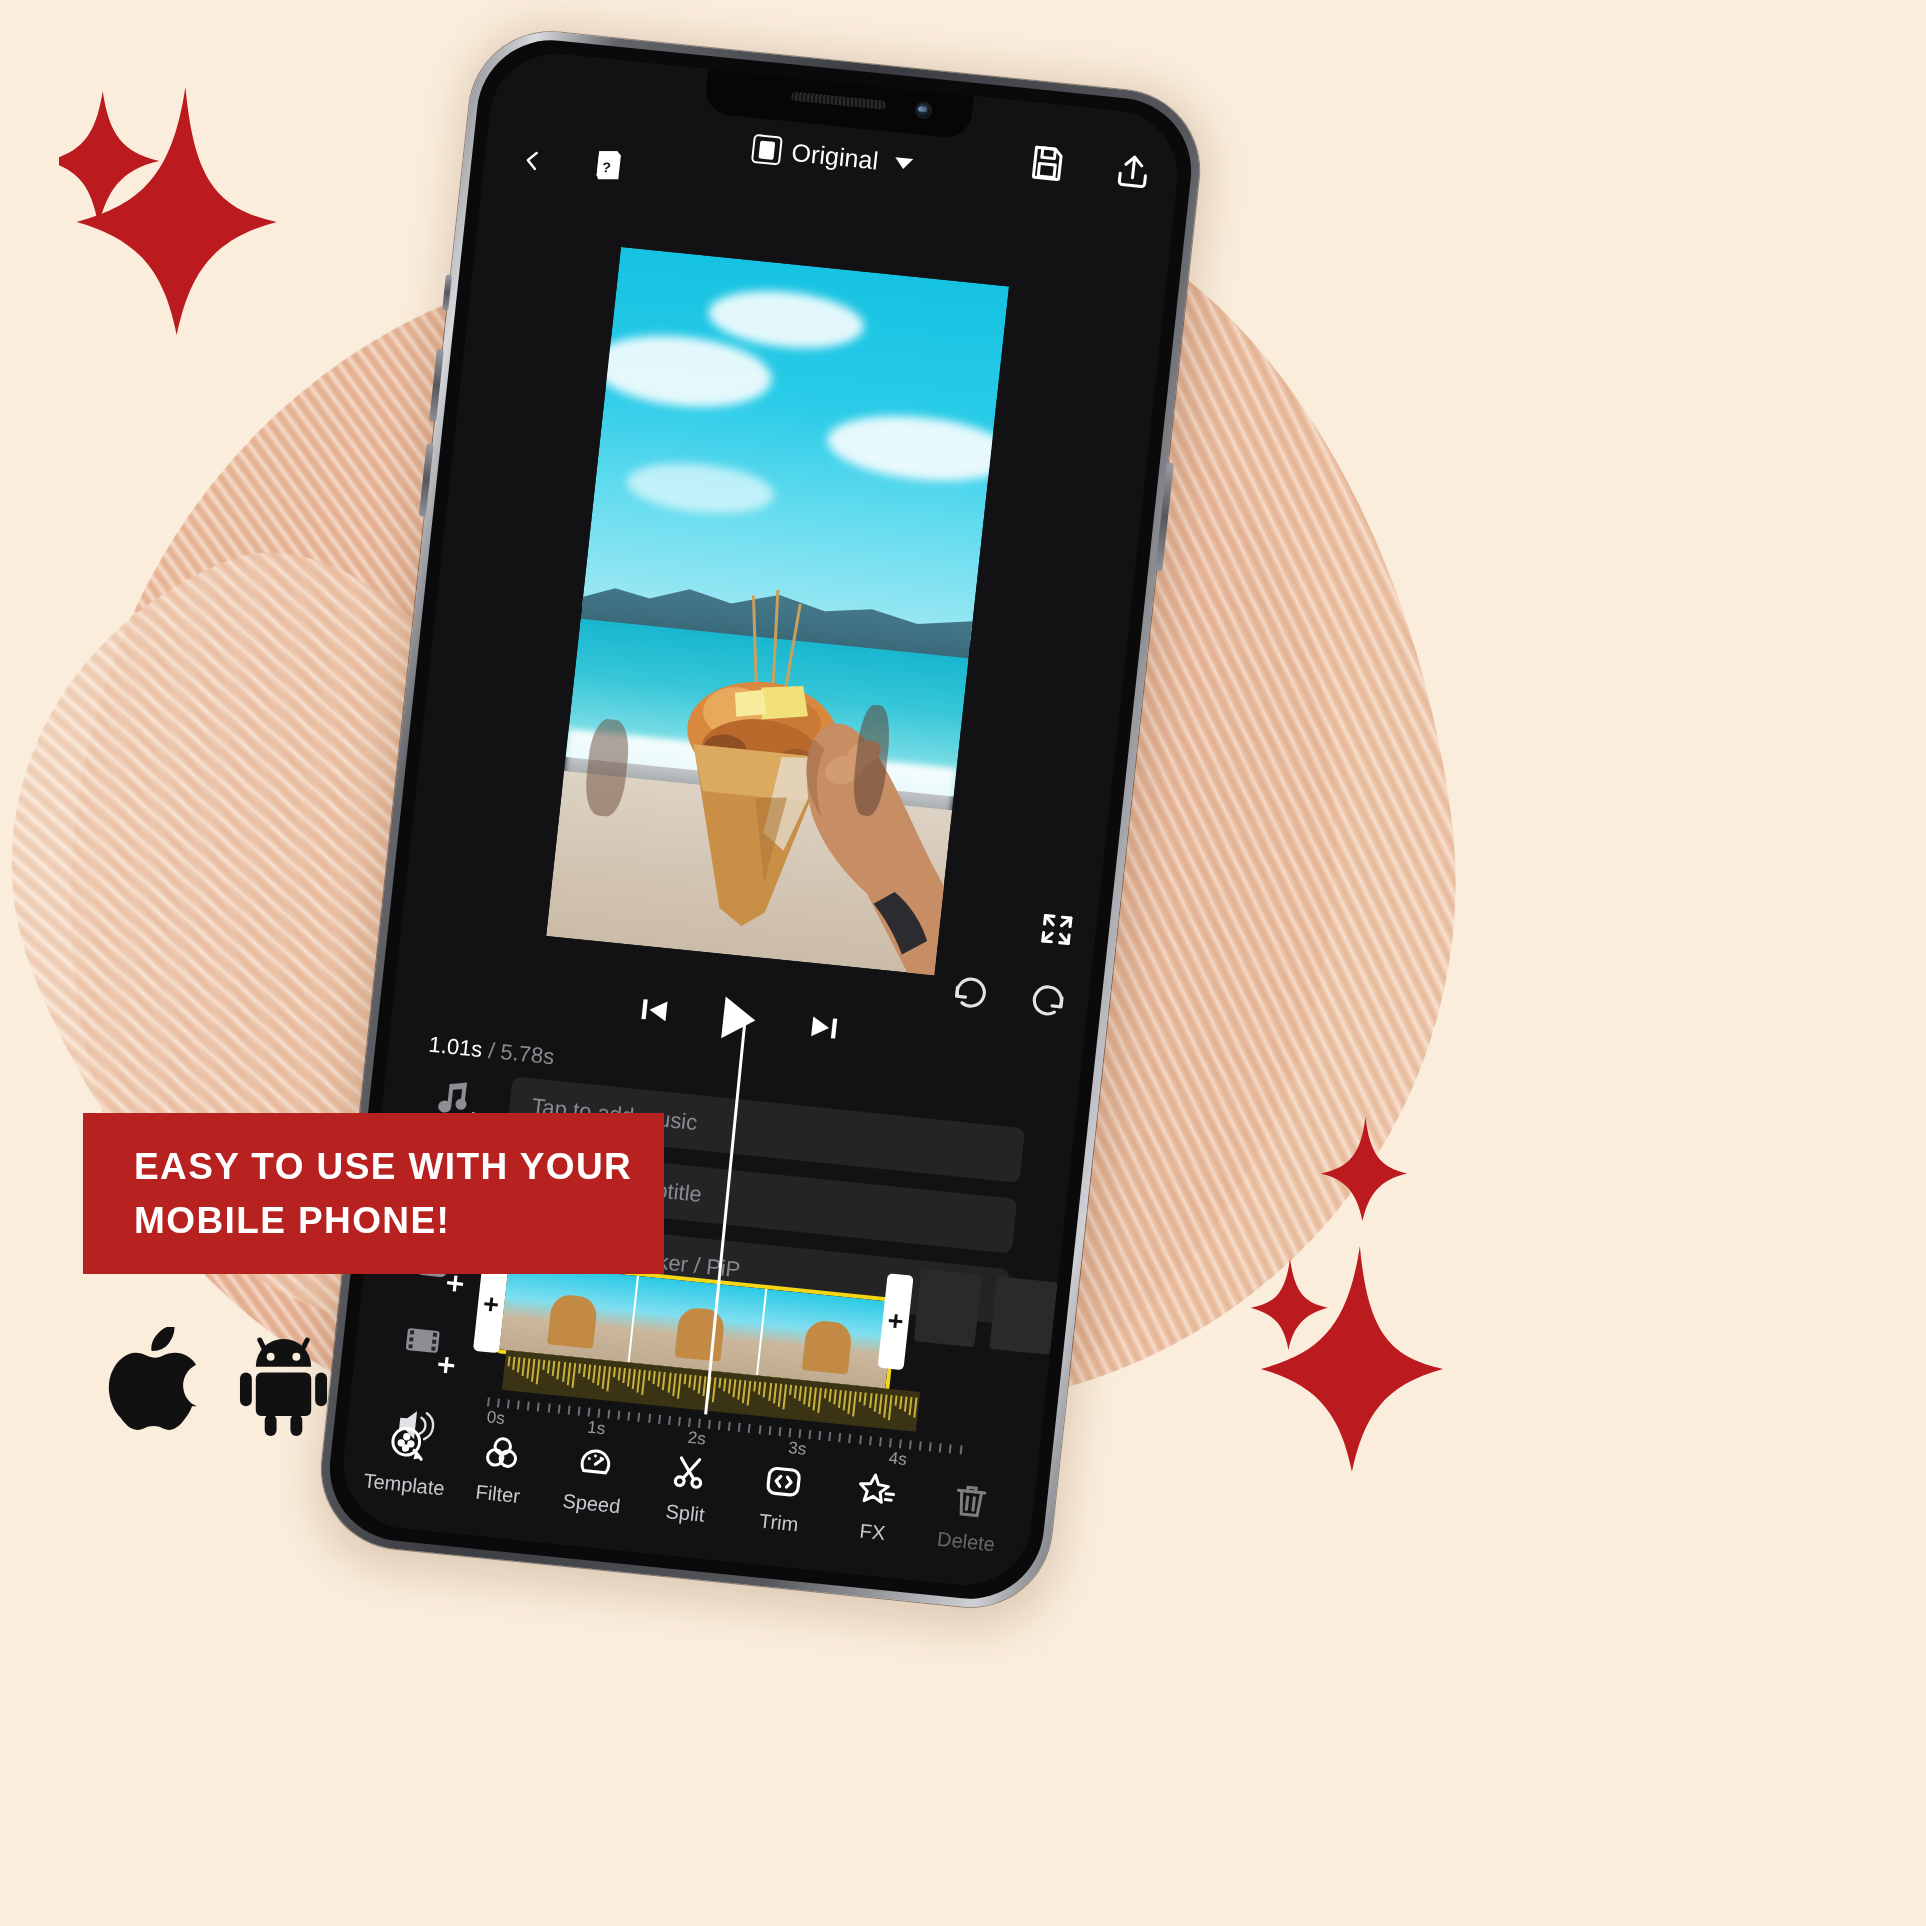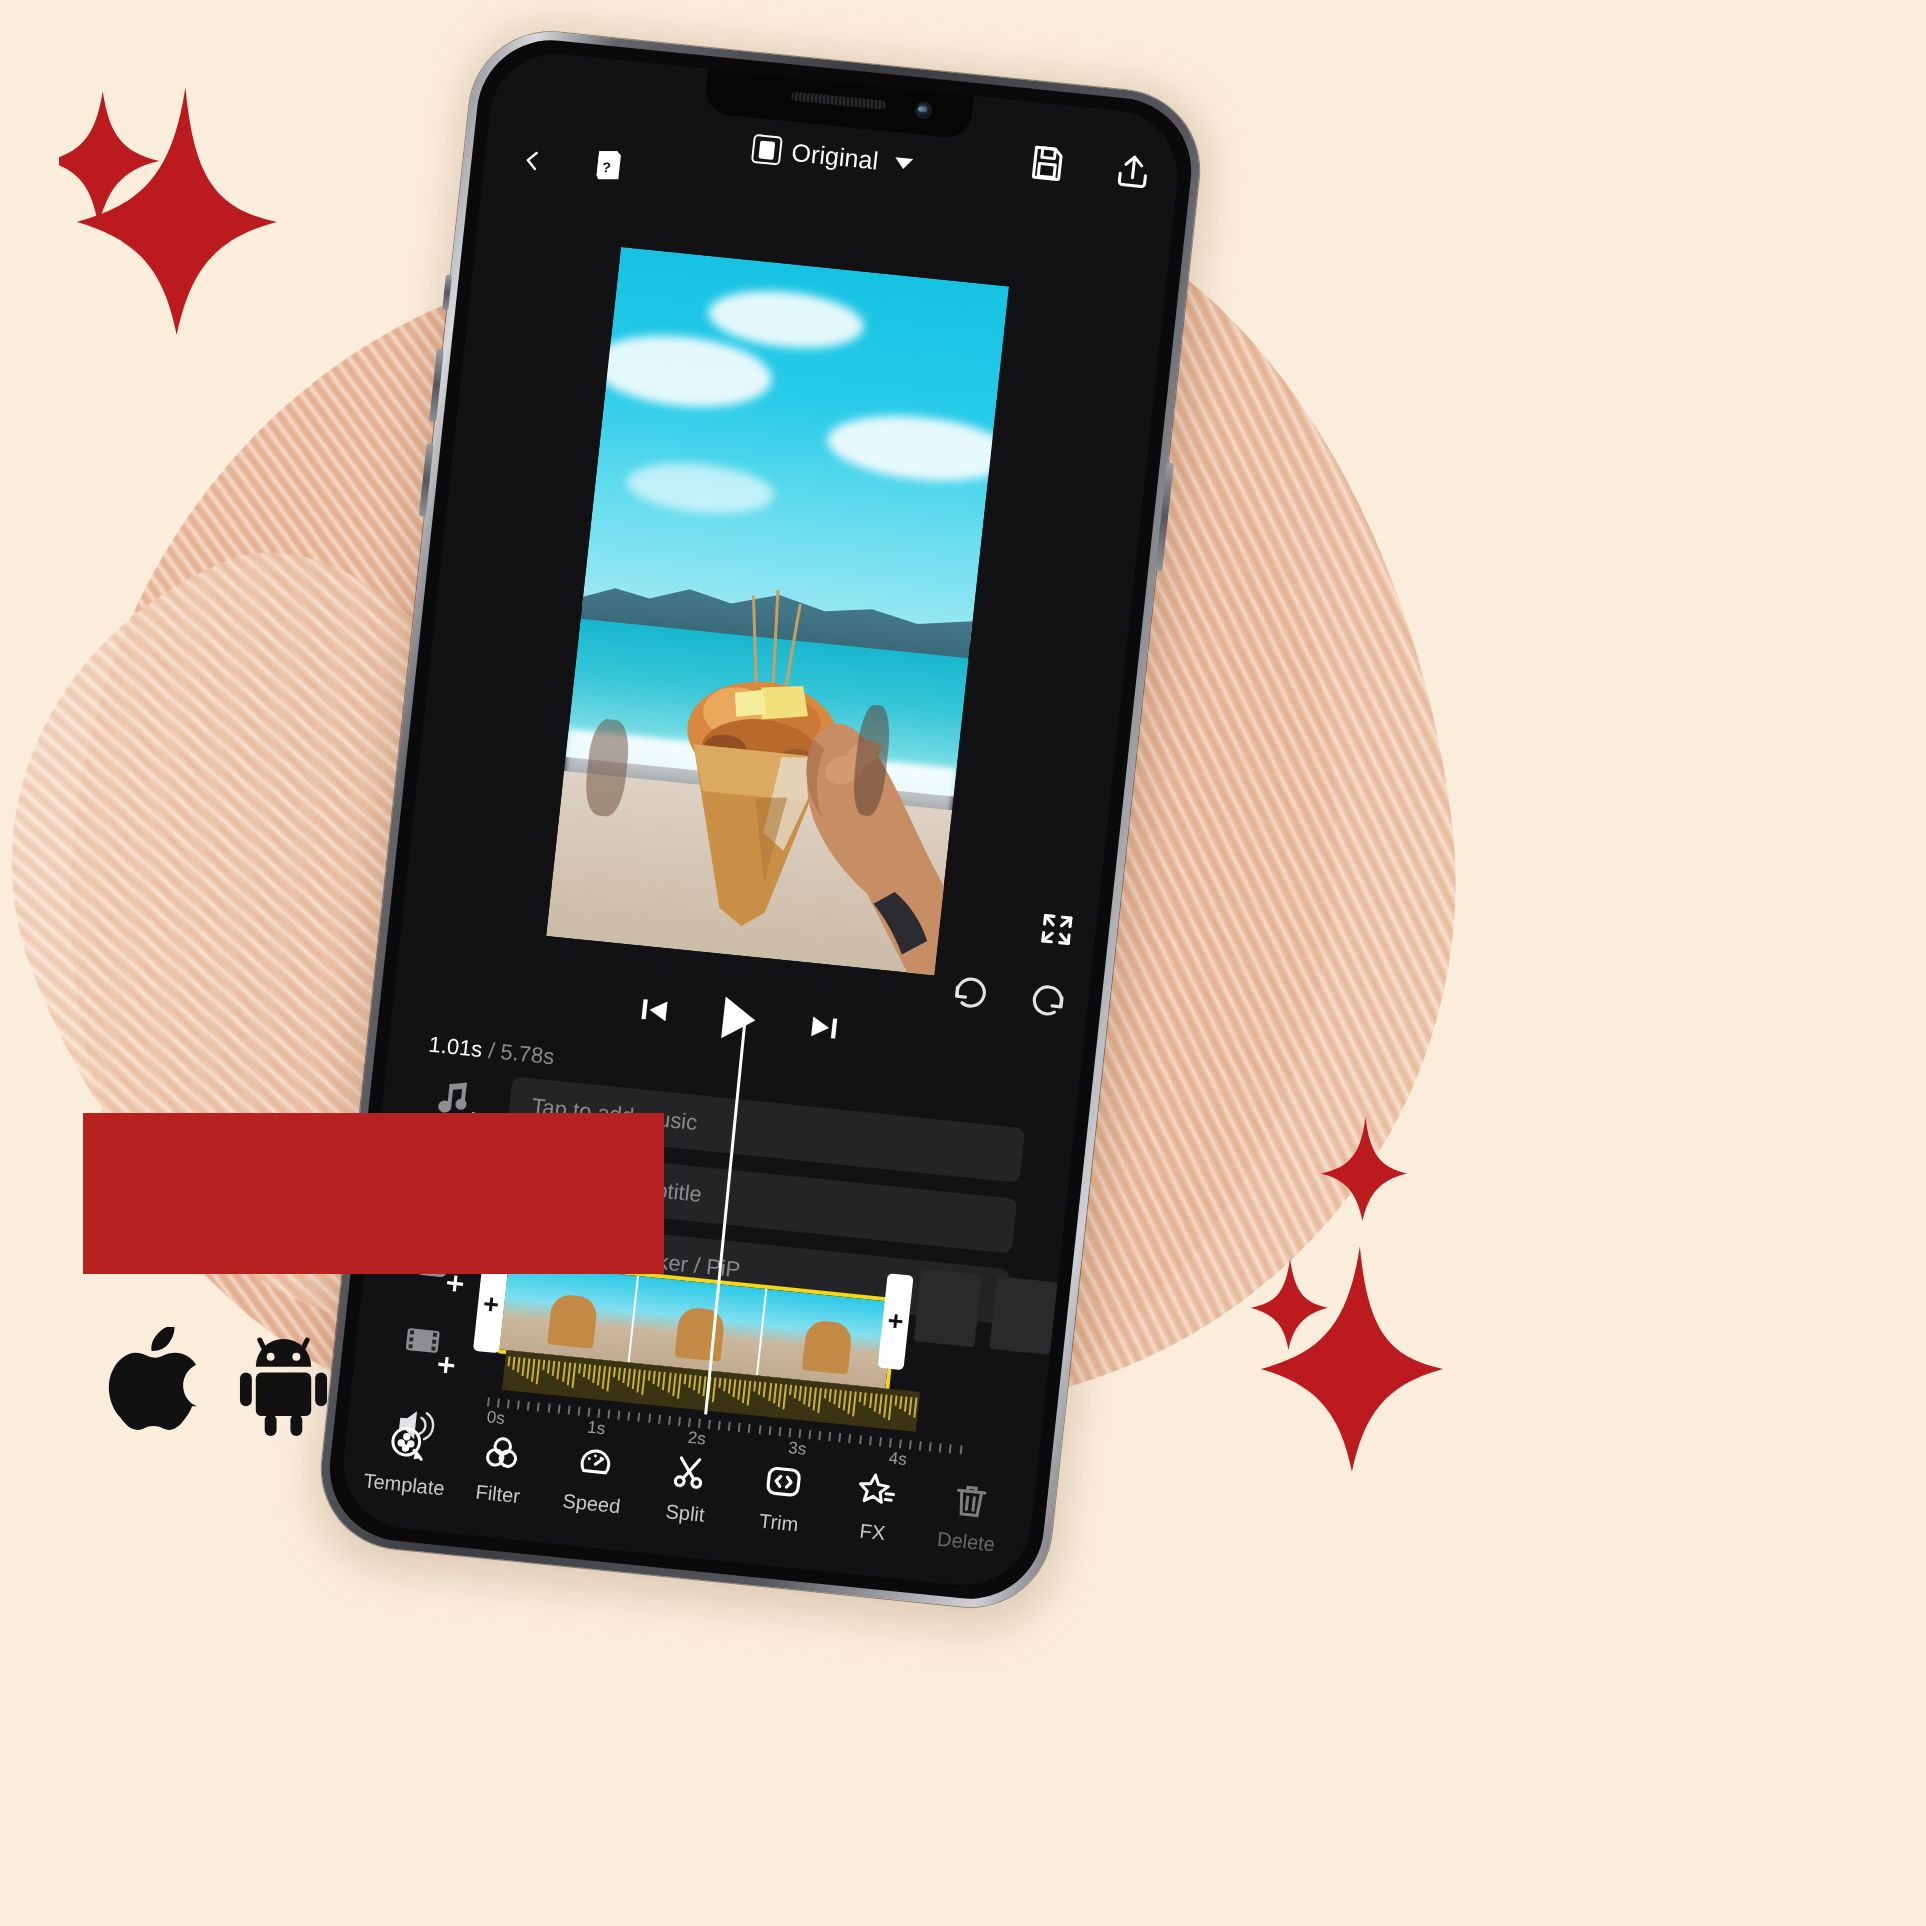--- a/index.html
+++ b/index.html
@@ -684,20 +684,22 @@
             </div>
           </div>
 
         </div>
       </div>
     </div>
   </div>
 </div>
 
 <div class="banner">
+  <p>EASY TO USE WITH YOUR</p>
+  <p>MOBILE PHONE!</p>
 </div>
 
 <div class="stores">
   <svg width="91" height="109" viewBox="0 0 92 110">
     <path fill="#111" d="M62 17c4-5 7-12 6-19-6 .3-13 4-17 9-4 4-7 11-6 17 7 .5 14-3 17-7z"></path>
     <path fill="#111" d="M86 80c-2 5-3 7-6 11-4 6-10 13-17 13-6 0-8-4-16-4s-10 4-16 4c-7 .1-13-6-17-12C2 80-2 58 6 43c5-10 14-17 23-17 8 0 13 5 20 5 6 0 10-5 20-5 8 0 16 4 21 12-19 10-16 36 1 42z"></path>
   </svg>
   <svg width="91" height="109" viewBox="0 0 92 110">
     <g fill="#111">
       <path d="M22 13 L28 25" stroke="#111" stroke-width="5" stroke-linecap="round"></path>

